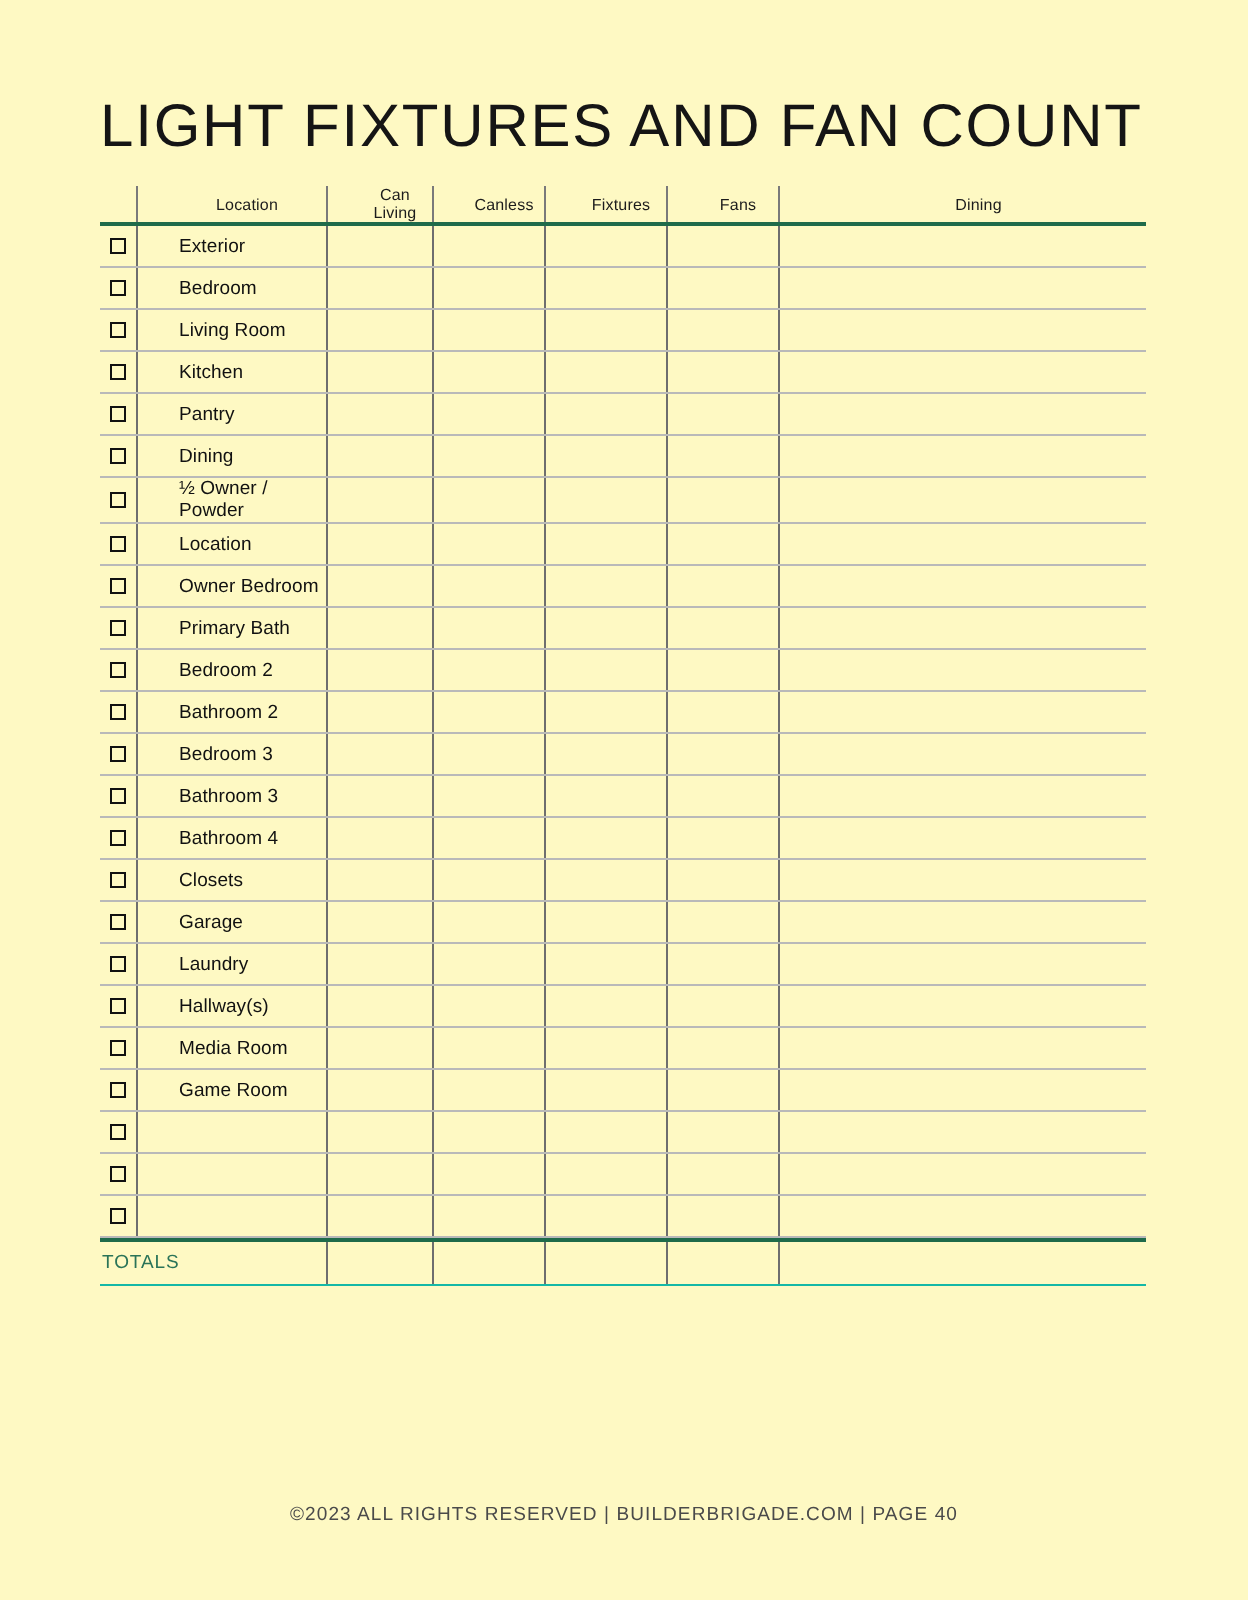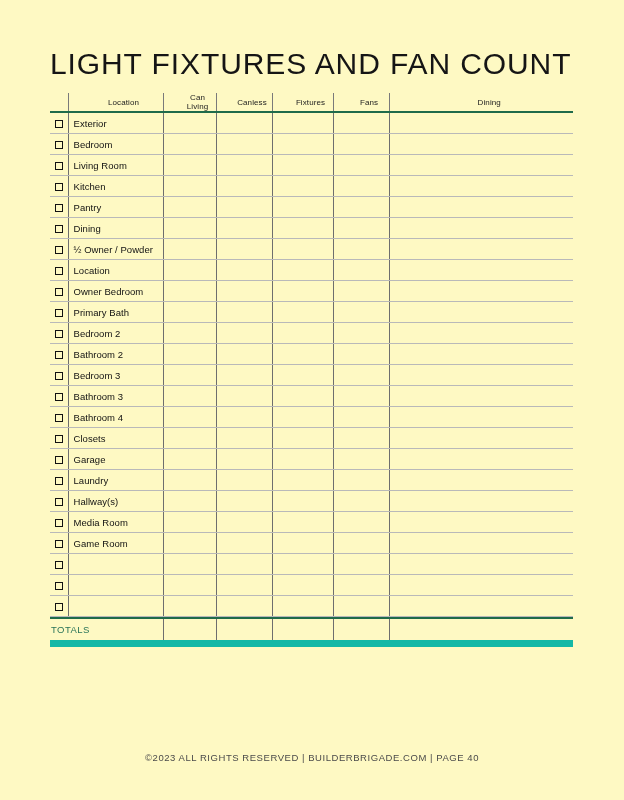--- a/index.html
+++ b/index.html
@@ -86,21 +86,21 @@
   }
 
   
   .row td {
     height: 20px;
     font-size: 9.5px;
     color: #111111;
     border-bottom: 1px solid #b9b9b9;
   }
   .row td.vr { border-left: 1px solid #6e6e6e; }
-  .row td.loc { padding-left: 5px; letter-spacing: 0.05px; margin-top: 15px; }
+  .row td.loc { padding-left: 21px; letter-spacing: 0.05px; margin-top: 15px; }
   .row td.check {
     border-left: none;
     border-bottom: 1px solid #b9b9b9;
     text-align: center;
   }
 
   .checkbox {
     display: inline-block;
     width: 8px;
     height: 8px;
@@ -115,21 +115,21 @@
     padding: 0;
     border-bottom: 2px solid #1f6b4a;
   }
 
   
   .totals td {
     height: 21px;
     font-size: 9.5px;
     color: #2a7458;
     letter-spacing: 0.45px;
-    border-bottom: 7px solid #14b8a6;
+    border-bottom: 1px solid #14b8a6;
   }
   .totals td.vr { border-left: 1px solid #6e6e6e; }
   .totals td.tot-label {
     border-left: none;
     padding-left: 1px;
   }
 
   
   .footer {
     position: absolute;

